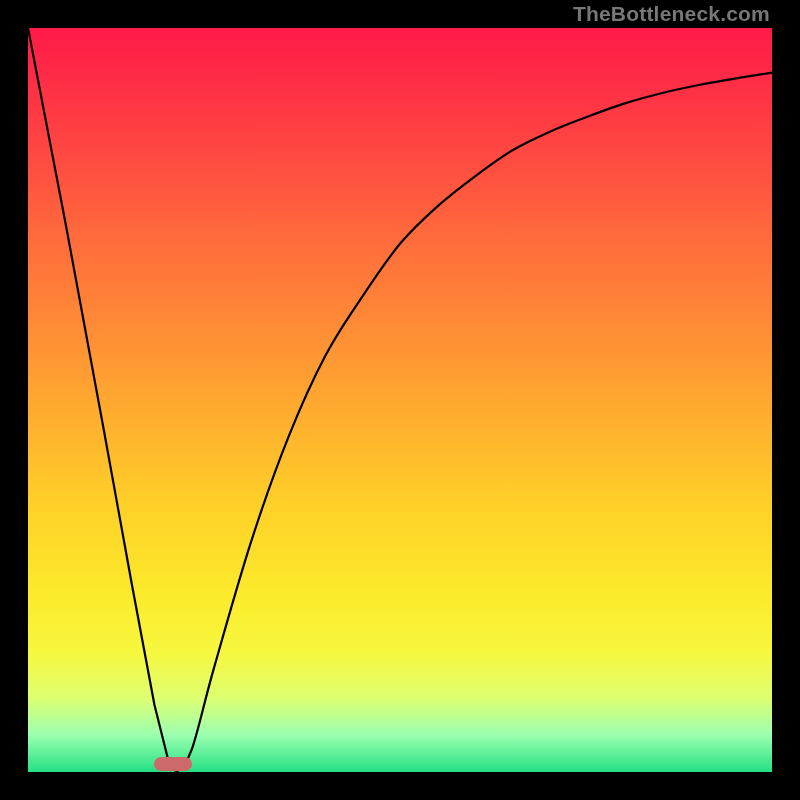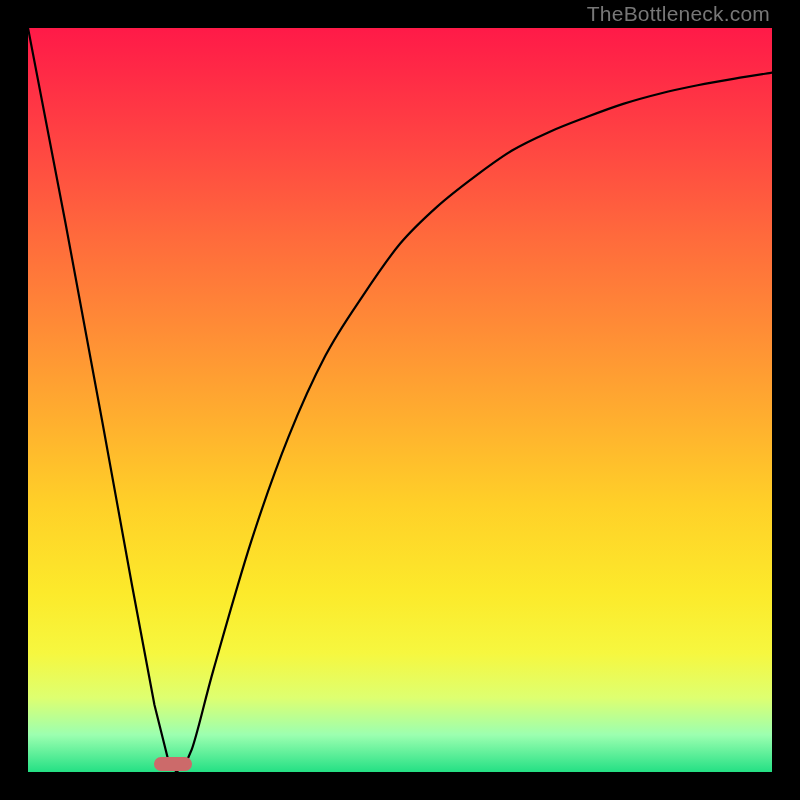--- a/index.html
+++ b/index.html
@@ -55,21 +55,21 @@
     border-radius: 8px;
     background: #cc6a6a;
     transform: translate(-50%, -50%);
   }
   .watermark {
     position: absolute;
     top: 2px;
     right: 30px;
     color: #777;
     font-size: 21px;
-    font-weight: 400;
+    font-weight: 700;
     letter-spacing: 0.2px;
     user-select: none;
   }
 </style>
 </head>
 <body>
 
 <div class="frame">
 
   <div class="watermark">TheBottleneck.com</div>

